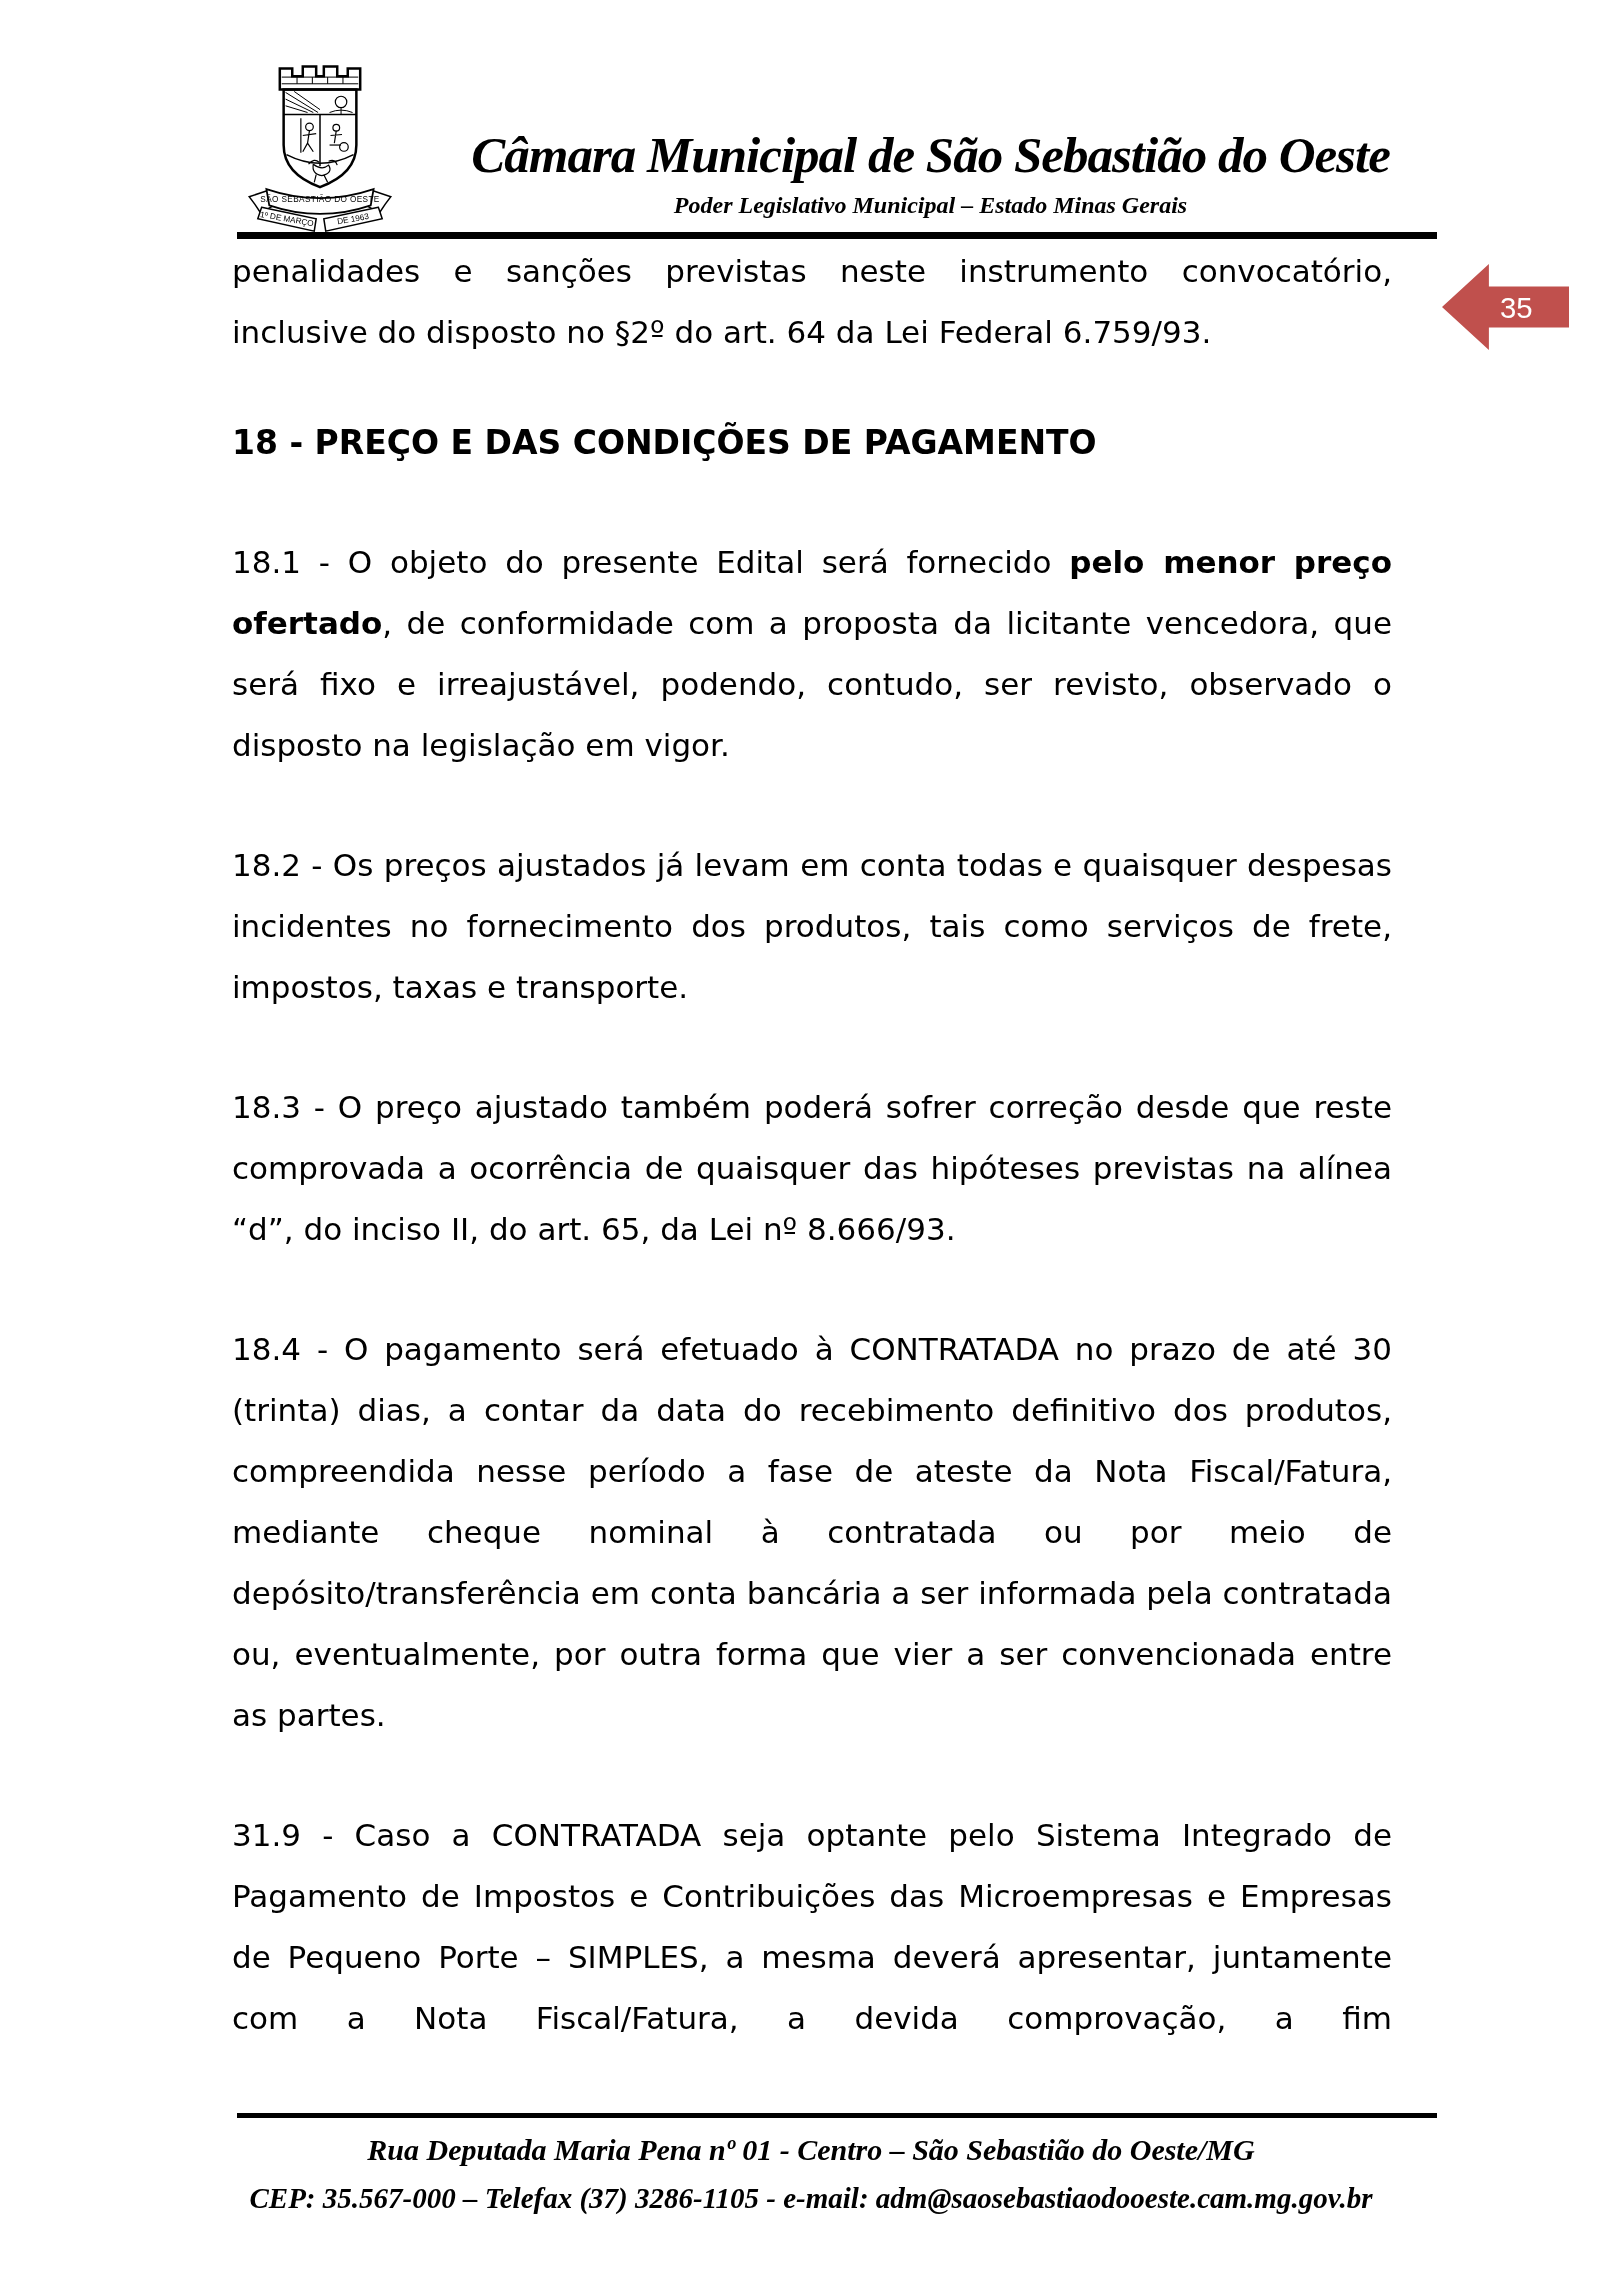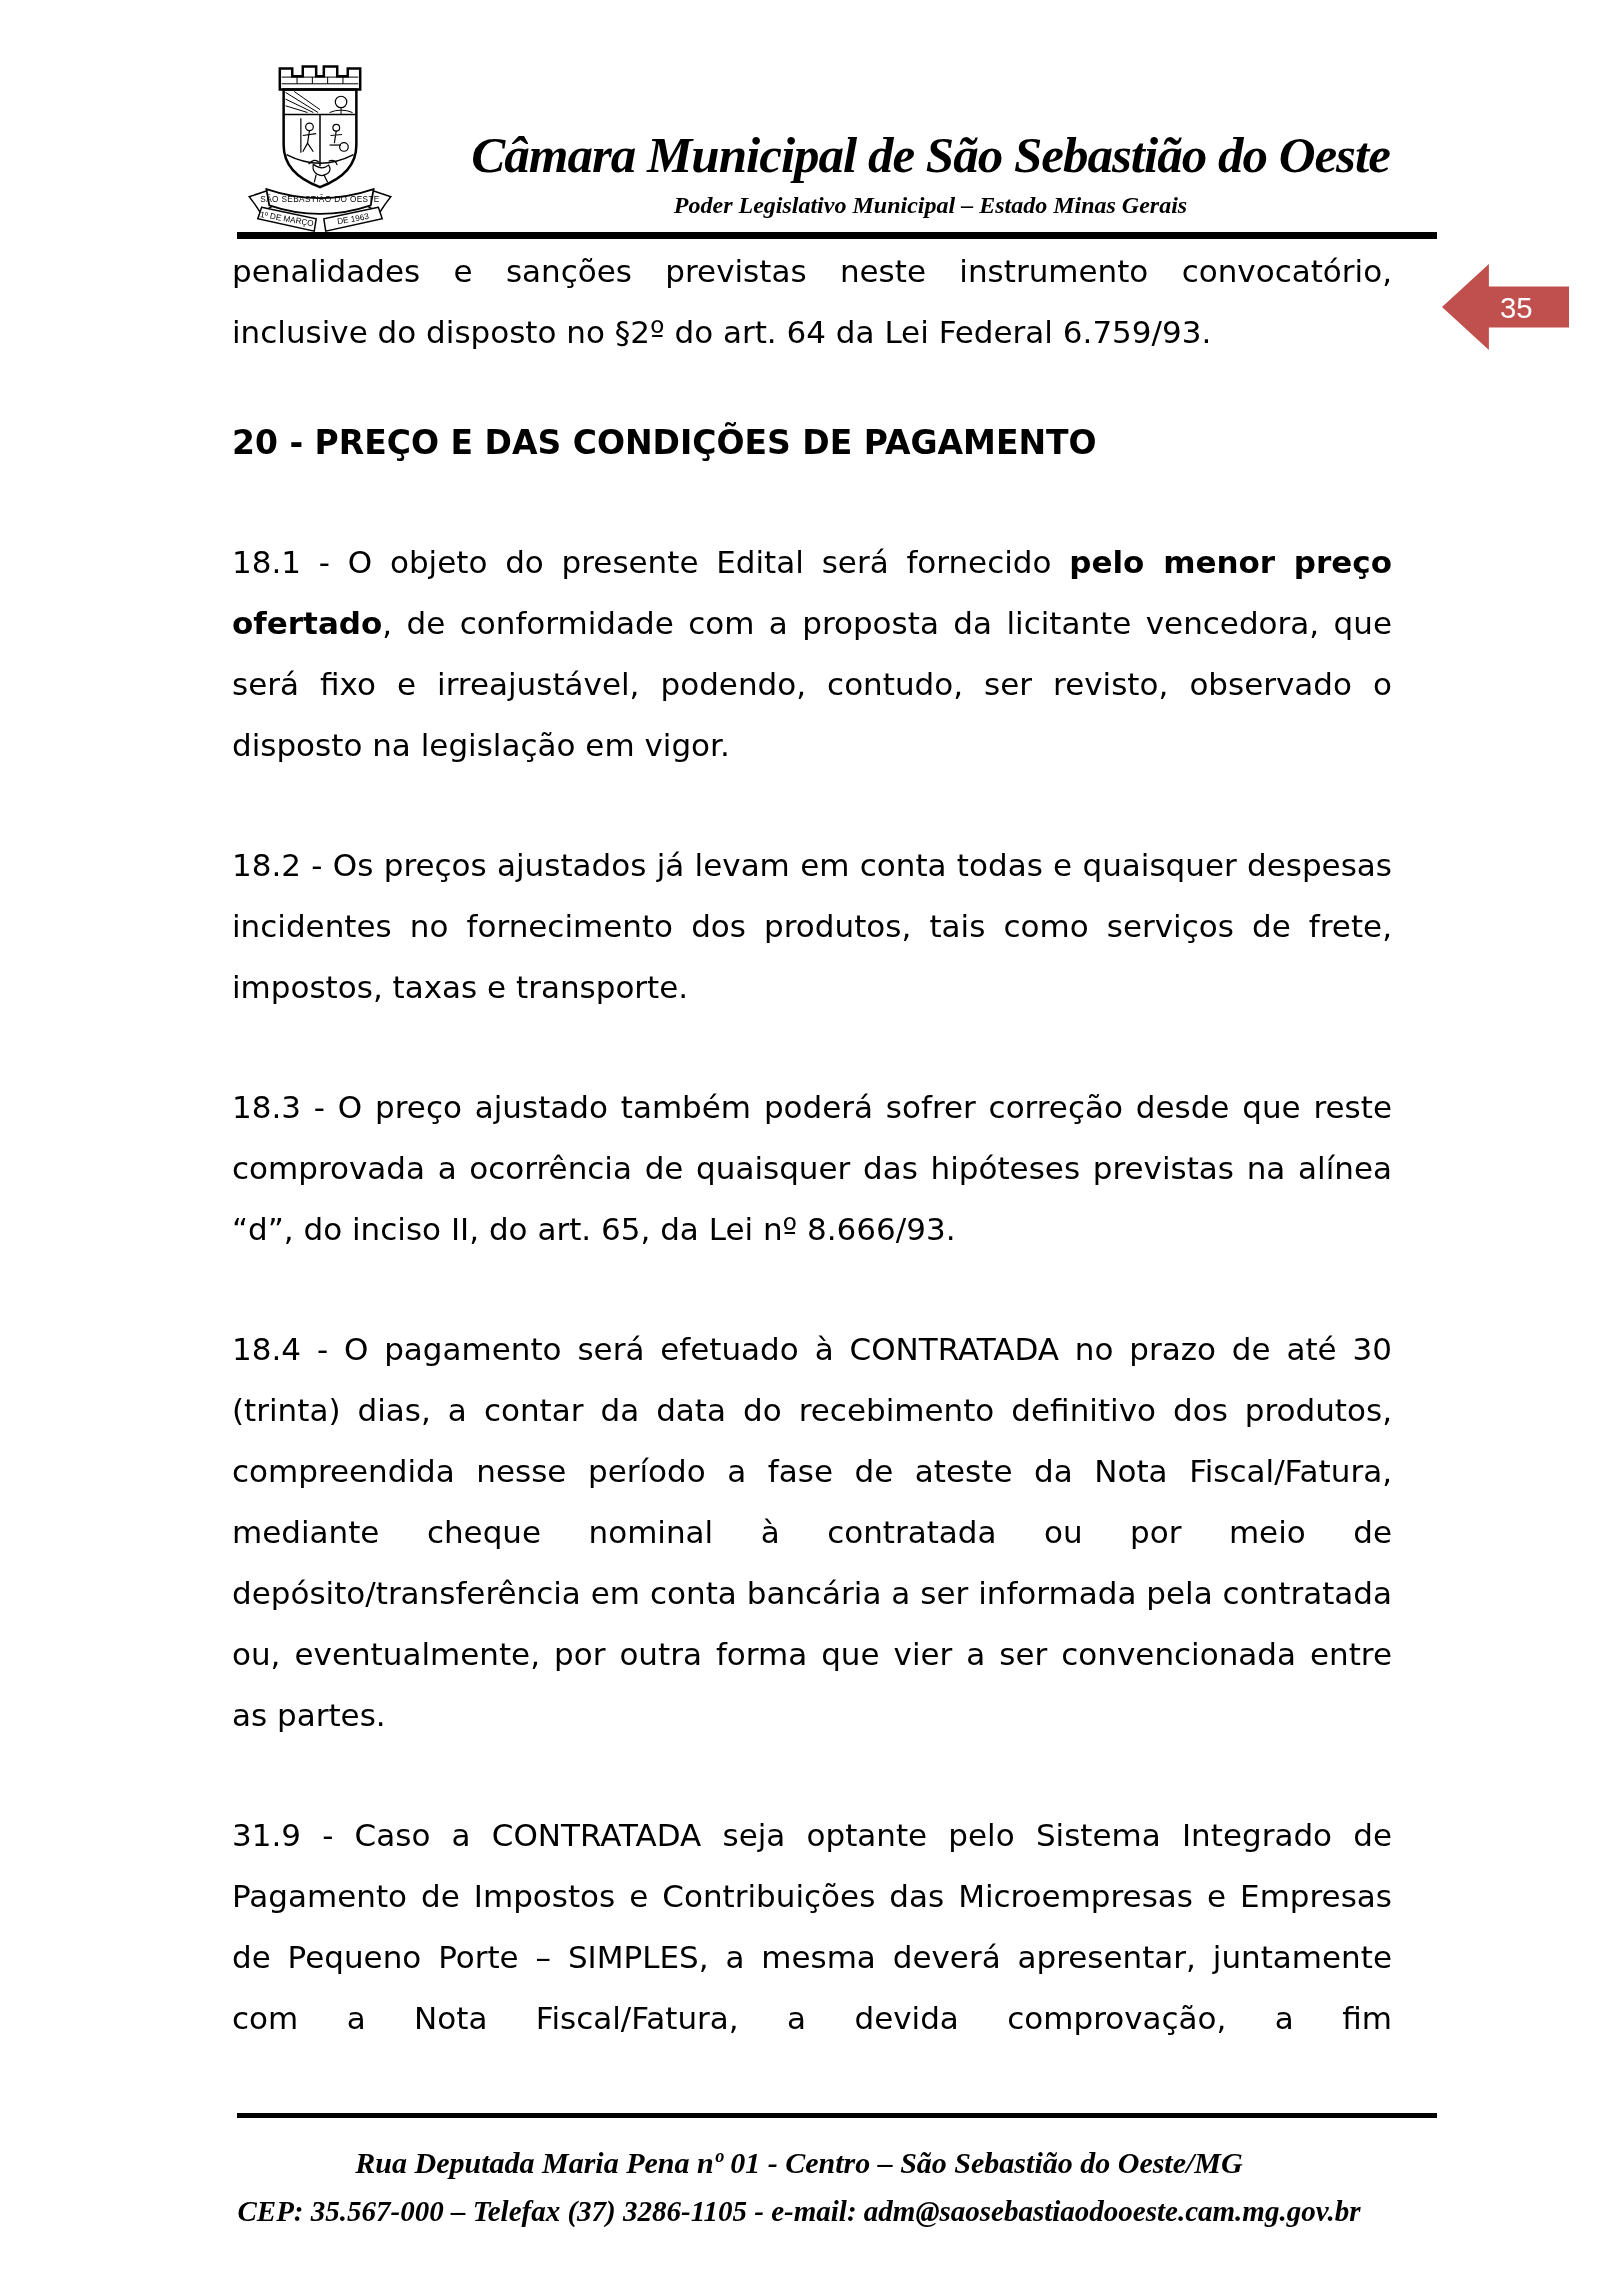--- a/index.html
+++ b/index.html
@@ -39,23 +39,23 @@
   }
   .para.jl{text-align-last:justify;}
   .para .b{font-weight:bold;}
   .para.heading{
     font-weight:bold;font-size:33px;text-align:left;
     margin-top:-9.8px;margin-bottom:59px;white-space:nowrap;
   }
   
   .rule-bottom{position:absolute;left:237px;top:2113px;width:1200px;height:4.9px;background:#000;}
   .footer{
-    position:absolute;left:145px;top:2125px;width:1308px;text-align:center;
+    position:absolute;left:157px;top:2125px;width:1308px;text-align:center;
     font-family:"Liberation Serif","DejaVu Serif",serif;
-    font-style:italic;font-weight:bold;margin-top:13px;
+    font-style:italic;font-weight:bold;
   }
   .footer .f1{font-size:30px;line-height:49px;white-space:nowrap;}
   .footer .f2{font-size:29px;line-height:49px;white-space:nowrap;}
   
   .crest path,.crest line,.crest circle{vector-effect:non-scaling-stroke;}
 </style>
 </head>
 <body>
 
 <div class="page">
@@ -104,21 +104,21 @@
 
   <div class="rule-top"></div>
 
   <svg class="marker" viewBox="0 0 130 88">
     <polygon points="0,44 48,0 48,23 130,23 130,65 48,65 48,88" fill="#c0504d"></polygon>
     <text x="76" y="45" text-anchor="middle" dominant-baseline="central" font-size="30" fill="#ffffff">35</text>
   </svg>
 
   <div class="content" id="doc-body">
       <div class="para"><span>penalidades e sanções previstas neste instrumento convocatório, inclusive do disposto no §2º do art. 64 da Lei Federal 6.759/93.</span></div>
-      <div class="para heading"><span>20 - PREÇO E DAS CONDIÇÕES DE PAGAMENTO</span></div>
+      <div class="para heading"><span>18 - PREÇO E DAS CONDIÇÕES DE PAGAMENTO</span></div>
       <div class="para"><span>18.1 - O objeto do presente Edital será fornecido </span><span class="b">pelo menor preço ofertado</span><span>, de conformidade com a proposta da licitante vencedora, que será fixo e irreajustável, podendo, contudo, ser revisto, observado o disposto na legislação em vigor.</span></div>
       <div class="para"><span>18.2 - Os preços ajustados já levam em conta todas e quaisquer despesas incidentes no fornecimento dos produtos, tais como serviços de frete, impostos, taxas e transporte.</span></div>
       <div class="para"><span>18.3 - O preço ajustado também poderá sofrer correção desde que reste comprovada a ocorrência de quaisquer das hipóteses previstas na alínea “d”, do inciso II, do art. 65, da Lei nº 8.666/93.</span></div>
       <div class="para"><span>18.4 - O pagamento será efetuado à CONTRATADA no prazo de até 30 (trinta) dias, a contar da data do recebimento definitivo dos produtos, compreendida nesse período a fase de ateste da Nota Fiscal/Fatura, mediante cheque nominal à contratada ou por meio de depósito/transferência em conta bancária a ser informada pela contratada ou, eventualmente, por outra forma que vier a ser convencionada entre as partes.</span></div>
       <div class="para jl"><span>31.9 - Caso a CONTRATADA seja optante pelo Sistema Integrado de Pagamento de Impostos e Contribuições das Microempresas e Empresas de Pequeno Porte – SIMPLES, a mesma deverá apresentar, juntamente com a Nota Fiscal/Fatura, a devida comprovação, a fim</span></div>
     </div>
 
   <div class="rule-bottom"></div>
   <div class="footer">
     <div class="f1">Rua Deputada Maria Pena nº 01 - Centro – São Sebastião do Oeste/MG</div>

